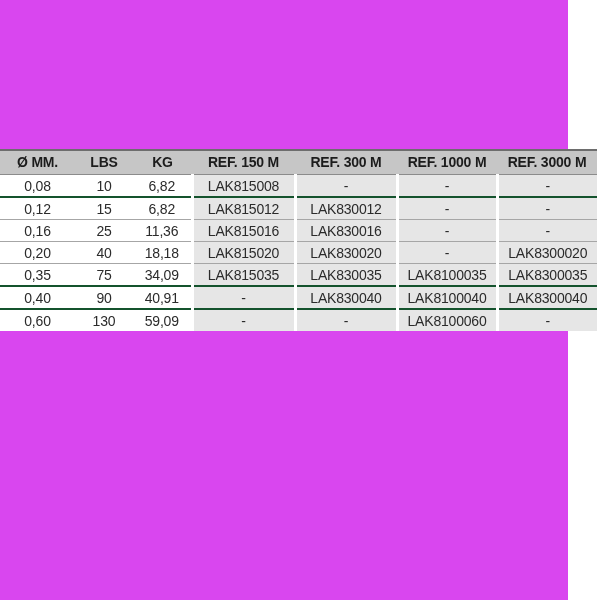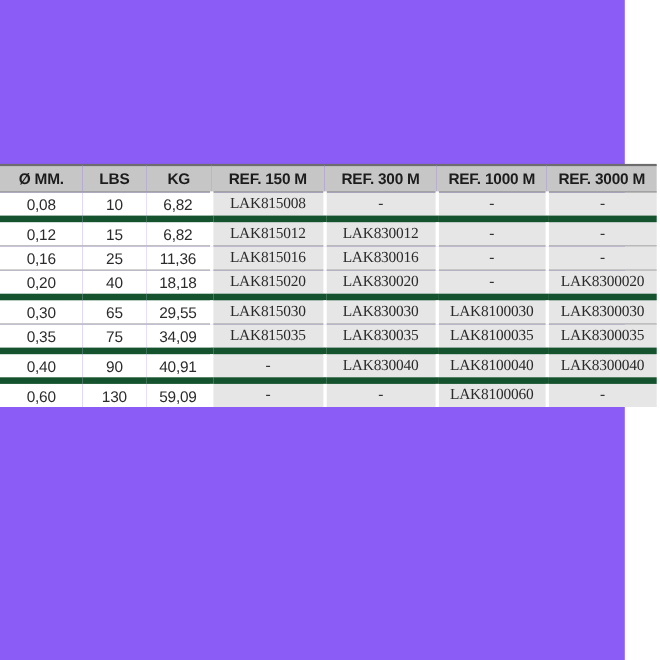--- a/index.html
+++ b/index.html
@@ -8,21 +8,21 @@
     background: #ffffff;
     width: 600px;
     height: 600px;
     overflow: hidden;
     font-family: "Liberation Sans", "DejaVu Sans", sans-serif;
   }
   #stage {
     position: relative;
     width: 568px;
     height: 600px;
-    background: #8b5cf6;
+    background: #d946ef;
   }
   #spec-table-wrap {
     position: absolute;
     left: 0;
     top: 149px;
     width: 597px;
   }
   table#spec-table {
     width: 100%;
     border-collapse: collapse;
@@ -56,27 +56,26 @@
     font-size: 14px;
     letter-spacing: -0.2px;
     color: var(--cell-fg, #2b2b2b);
     text-align: center;
     vertical-align: middle;
     background: #ffffff;
     border-top: 1px solid #a6a6a6;
     white-space: nowrap;
   }
   tbody tr.group-start td {
-    border-top: 6px solid #14532d;
+    border-top: 2px solid #14532d;
   }
   tbody td.ref {
     background: var(--ref-bg, #e6e6e6);
     border-left: 3px solid #ffffff;
     border-right: 3px solid #ffffff;
-    font-family: Liberation Serif, serif;
   }
   tbody td.ref:last-child { border-right: 0; }
 </style>
 </head>
 <body>
 
 <div id="stage">
   <div id="spec-table-wrap">
     <table id="spec-table">
       <colgroup>
@@ -129,29 +128,20 @@
           </tr>
           <tr>
             <td>0,20</td>
             <td>40</td>
             <td>18,18</td>
             <td class="ref">LAK815020</td>
             <td class="ref">LAK830020</td>
             <td class="ref">-</td>
             <td class="ref">LAK8300020</td>
           </tr>
-          <tr class="group-start">
-            <td>0,30</td>
-            <td>65</td>
-            <td>29,55</td>
-            <td class="ref">LAK815030</td>
-            <td class="ref">LAK830030</td>
-            <td class="ref">LAK8100030</td>
-            <td class="ref">LAK8300030</td>
-          </tr>
           <tr>
             <td>0,35</td>
             <td>75</td>
             <td>34,09</td>
             <td class="ref">LAK815035</td>
             <td class="ref">LAK830035</td>
             <td class="ref">LAK8100035</td>
             <td class="ref">LAK8300035</td>
           </tr>
           <tr class="group-start">

